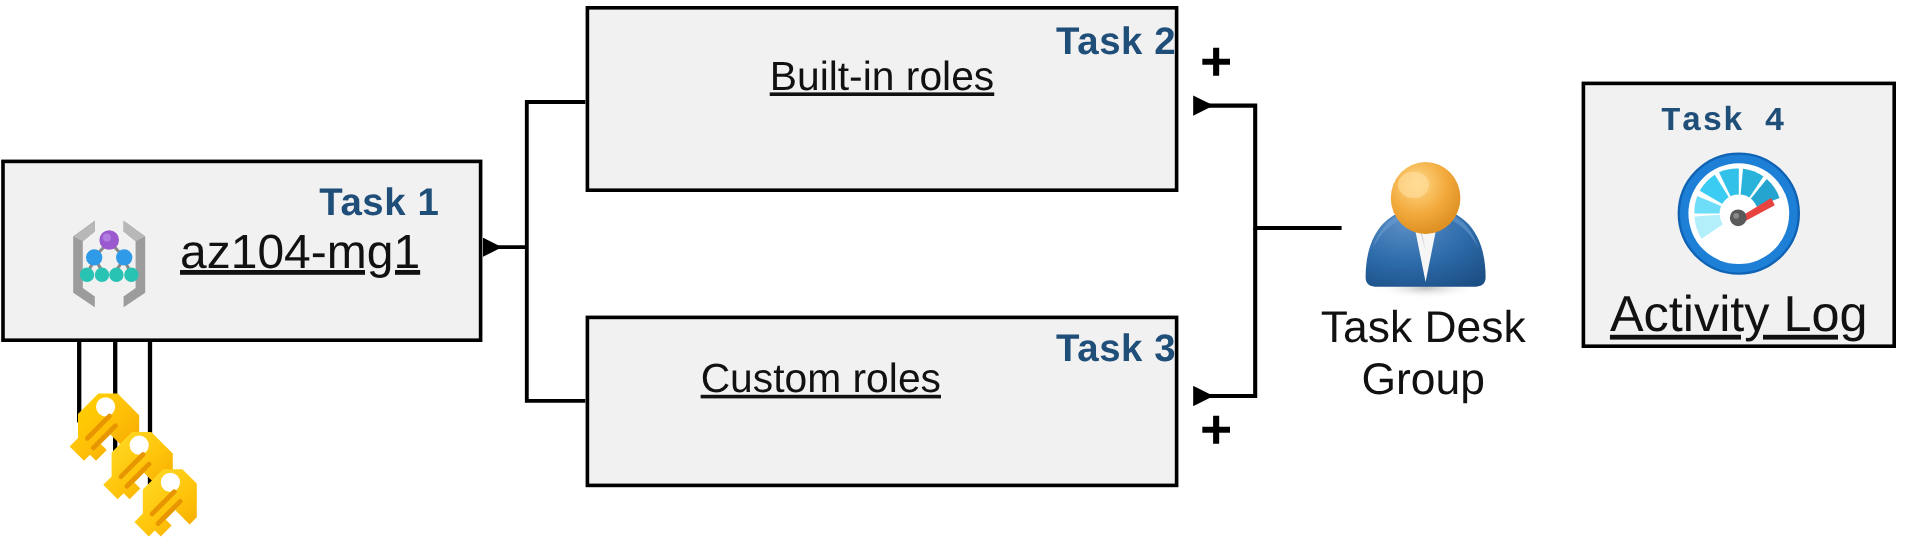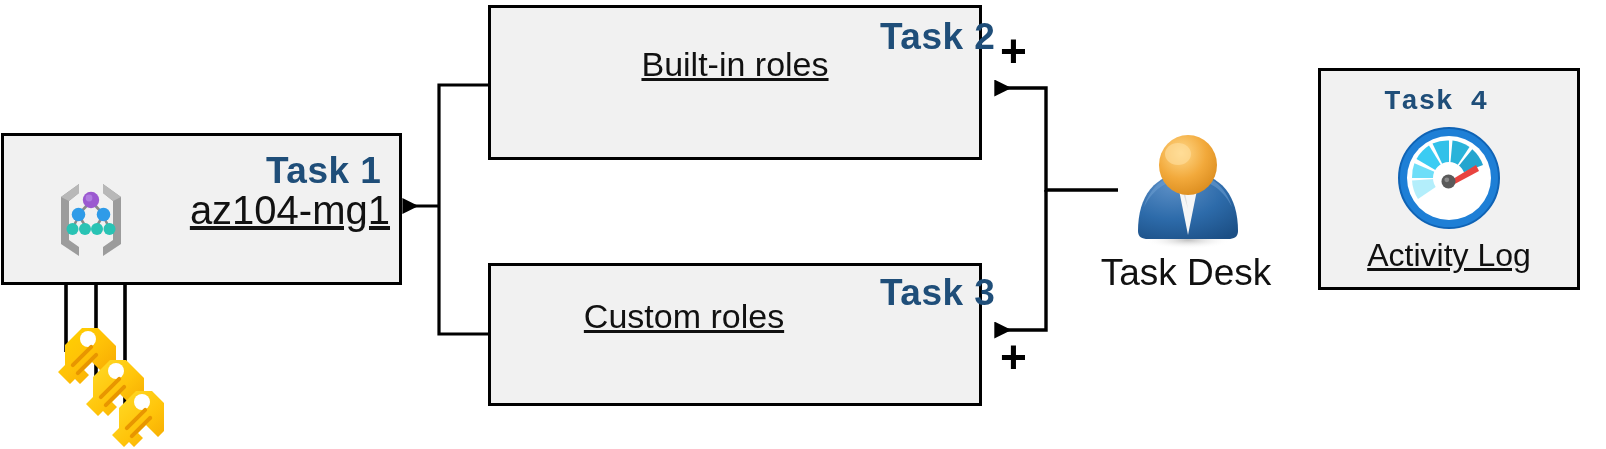--- a/index.html
+++ b/index.html
@@ -18,21 +18,21 @@
   .task-box {
     position: absolute;
     box-sizing: border-box;
     background: #F1F1F1;
     border: 3px solid #000000;
   }
   .task-label {
     position: absolute;
     color: #1F4E79;
     font-weight: bold;
-    font-size: 37px;
+    font-size: 32px;
     letter-spacing: 0.5px;
     white-space: nowrap;
   }
   .box-text {
     position: absolute;
     color: #111111;
     font-size: 34px;
     line-height: 1.22;
     text-align: center;
     white-space: nowrap;
@@ -122,21 +122,21 @@
       <circle cx="42" cy="24" r="3.4" fill="#B07CE0"></circle>
       <circle cx="31.5" cy="40.5" r="6.8" fill="#2F9BE8"></circle>
       <circle cx="56.5" cy="40.5" r="6.8" fill="#2F9BE8"></circle>
       <circle cx="25.5" cy="55" r="6" fill="#29C3B4"></circle>
       <circle cx="38" cy="55" r="6" fill="#29C3B4"></circle>
       <circle cx="50" cy="55" r="6" fill="#29C3B4"></circle>
       <circle cx="62.5" cy="55" r="6" fill="#29C3B4"></circle>
     </svg>
   </div>
 
-  <div class="box-text" style="left:150px; top:186px; width:240px; text-align:right; font-size:40px;">
+  <div class="box-text" style="left:150px; top:186px; width:240px; text-align:left; font-size:40px;">
     <div>az104-mg1</div>
   </div>
 
   <div class="task-box" style="left:488px; top:5px; width:494px; height:155px;">
   </div>
   <div class="task-label" style="left:880px; top:16px;">Task 2</div>
   <div class="box-text" style="left:492px; top:44px; width:486px;">
     <div>Built-in roles</div>
   </div>
 
@@ -177,20 +177,21 @@
 
       <path d="M56 40 L68 100 L80 40 L72 37 L68 46 L64 37 Z" fill="#F6F6F6"></path>
       <path d="M58 41 L68 74 L62 41 Z" fill="#DCDCDC"></path>
 
       <ellipse cx="68" cy="30" rx="29" ry="30" fill="url(#headG)"></ellipse>
       <ellipse cx="58" cy="19" rx="13" ry="11" fill="#FFE0A0" opacity="0.6"></ellipse>
     </svg>
   </div>
   <div class="caption" style="left:1086px; top:252px; width:200px;">
     <div>Task Desk</div>
+    <div>Group</div>
   </div>
 
   <div class="task-box" style="left:1318px; top:68px; width:262px; height:222px;">
   </div>
   <div class="task-label" style="left:1384px; top:86px; font-size:28px;font-family:Liberation Mono, monospace;">Task 4</div>
 
   <div class="icon-abs" style="left:1396px; top:125px; width:106px; height:106px;">
     <svg viewBox="0 0 106 106" width="106" height="106">
       <circle cx="53" cy="53" r="50" fill="#1E7FD6"></circle>
       <circle cx="53" cy="53" r="50" fill="none" stroke="#0F63B5" stroke-width="2"></circle>
@@ -205,21 +206,21 @@
         <path d="M53 53 L16 55.5 A37.5 37.5 0 0 0 22 74 Z" fill="#AFEDFB" opacity="0.95"></path>
       </g>
       <circle cx="53" cy="53" r="16" fill="#FFFFFF"></circle>
 
       <path d="M52 57 L80 40 L83 46 L55 61 Z" fill="#E8433F"></path>
       <circle cx="52.5" cy="56.5" r="7" fill="#5A5A5A"></circle>
       <circle cx="50.8" cy="54.8" r="2.4" fill="#8A8A8A"></circle>
     </svg>
   </div>
 
-  <div class="box-text" style="left:1322px; top:236px; width:254px; font-size:32px;">
+  <div class="box-text" style="left:1322px; top:236px; width:254px; font-size:42px;">
     <div>Activity Log</div>
   </div>
 
   <div class="icon-abs" style="left:34px; top:310px; width:130px; height:139px;">
     <svg viewBox="0 0 130 139" width="130" height="139">
       <defs>
         <linearGradient id="keyG" x1="0%" y1="0%" x2="100%" y2="100%">
           <stop offset="0%" stop-color="#FFD400"></stop>
           <stop offset="50%" stop-color="#FFC107"></stop>
           <stop offset="100%" stop-color="#F5A300"></stop>

